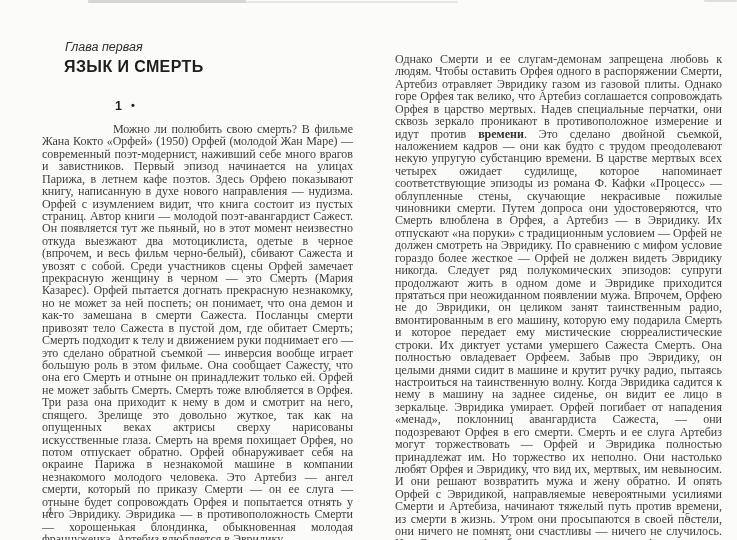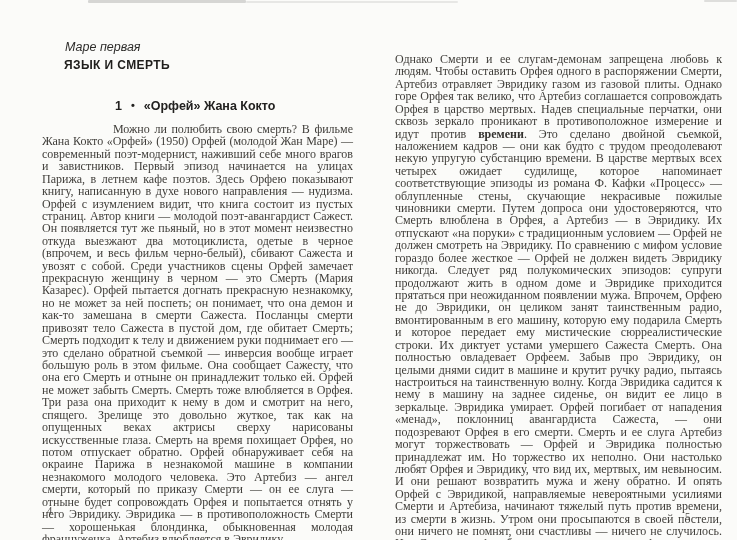--- a/index.html
+++ b/index.html
@@ -18,21 +18,21 @@
   .edge-c { left: 704px; top: 0; width: 33px;  height: 2px; background: #dededc; filter: blur(0.5px); }
 
   .chapter-label {
     position: absolute; left: 65px; top: 40px;
     font-family: "Liberation Sans", "DejaVu Sans", sans-serif;
     font-style: italic; font-size: 12.5px; color: #2e2d2b;
   }
   .chapter-title {
     position: absolute; left: 64px; top: 58px;
     font-family: "Liberation Sans", "DejaVu Sans", sans-serif;
-    font-weight: bold; font-size: 12px; letter-spacing: 0.4px; color: #1f1e1c;
+    font-weight: bold; font-size: 16px; letter-spacing: 0.4px; color: #1f1e1c;
   }
   .section-heading {
     position: absolute; left: 115px; top: 99px;
     font-family: "Liberation Sans", "DejaVu Sans", sans-serif;
     font-weight: bold; font-size: 12.5px; color: #222120;
     display: flex; align-items: baseline;
   }
   .section-heading .num { margin-right: 9px; }
   .section-heading .bullet { margin-right: 9px; font-size: 11px; position: relative; top: -1px; }
 
@@ -58,28 +58,27 @@
 </head>
 <body>
 
 <div class="spread">
 
   <div class="scan-edge edge-a"></div>
   <div class="scan-edge edge-b"></div>
   <div class="scan-edge edge-c"></div>
 
   <div>
-    <div class="chapter-label">Маре первая</div>
+    <div class="chapter-label">Глава первая</div>
 
     <div class="chapter-title">ЯЗЫК И СМЕРТЬ</div>
 
     <div class="section-heading">
       <span class="num">1</span>
       <span class="bullet">•</span>
-      <span>«Орфей» Жана Кокто</span>
     </div>
 
     <p class="body-col left-body">Можно ли полюбить свою смерть? В фильме Жана Кокто «Орфей» (1950) Орфей (молодой Жан Маре) — современный поэт-модернист, наживший себе много врагов и завистников. Первый эпизод начинается на улицах Парижа, в летнем кафе поэтов. Здесь Орфею показывают книгу, написанную в духе нового направления — нудизма. Орфей с изумлением видит, что книга состоит из пустых страниц. Автор книги — молодой поэт-авангардист Сажест. Он появляется тут же пьяный, но в этот момент неизвестно откуда выезжают два мотоциклиста, одетые в черное (впрочем, и весь фильм черно-белый), сбивают Сажеста и увозят с собой. Среди участников сцены Орфей замечает прекрасную женщину в черном — это Смерть (Мария Казарес). Орфей пытается догнать прекрасную незнакомку, но не может за ней поспеть; он понимает, что она демон и как-то замешана в смерти Сажеста. Посланцы смерти привозят тело Сажеста в пустой дом, где обитает Смерть; Смерть подходит к телу и движением руки поднимает его — это сделано обратной съемкой — инверсия вообще играет большую роль в этом фильме. Она сообщает Сажесту, что она его Смерть и отныне он принадлежит только ей. Орфей не может забыть Смерть. Смерть тоже влюбляется в Орфея. Три раза она приходит к нему в дом и смотрит на него, спящего. Зрелище это довольно жуткое, так как на опущенных веках актрисы сверху нарисованы искусственные глаза. Смерть на время похищает Орфея, но потом отпускает обратно. Орфей обнаруживает себя на окраине Парижа в незнакомой машине в компании незнакомого молодого человека. Это Артебиз — ангел смерти, который по приказу Смерти — он ее слуга — отныне будет сопровождать Орфея и попытается отнять у него Эвридику. Эвридика — в противоположность Смерти — хорошенькая блондинка, обыкновенная молодая француженка. Артебиз влюбляется в Эвридику.</p>
 
     <div class="page-num page-num-left">4</div>
   </div>
 
   <div>
     <p class="body-col right-body"><span>Однако Смерти и ее слугам-демонам запрещена любовь к людям. Чтобы оставить Орфея одного в распоряжении Смерти, Артебиз отравляет Эвридику газом из газовой плиты. Однако горе Орфея так велико, что Артебиз соглашается сопровождать Орфея в царство мертвых. Надев специальные перчатки, они сквозь зеркало проникают в противоположное измерение и идут против </span><b>времени</b><span>. Это сделано двойной съемкой, наложением кадров — они как будто с трудом преодолевают некую упругую субстанцию времени. В царстве мертвых всех четырех ожидает судилище, которое напоминает соответствующие эпизоды из романа Ф. Кафки «Процесс» — облупленные стены, скучающие некрасивые пожилые чиновники смерти. Путем допроса они удостоверяются, что Смерть влюблена в Орфея, а Артебиз — в Эвридику. Их отпускают «на поруки» с традиционным условием — Орфей не должен смотреть на Эвридику. По сравнению с мифом условие гораздо более жесткое — Орфей не должен видеть Эвридику никогда. Следует ряд полукомических эпизодов: супруги продолжают жить в одном доме и Эвридике приходится прятаться при неожиданном появлении мужа. Впрочем, Орфею не до Эвридики, он целиком занят таинственным радио, вмонтированным в его машину, которую ему подарила Смерть и которое передает ему мистические сюрреалистические строки. Их диктует устами умершего Сажеста Смерть. Она полностью овладевает Орфеем. Забыв про Эвридику, он целыми днями сидит в машине и крутит ручку радио, пытаясь настроиться на таинственную волну. Когда Эвридика садится к нему в машину на заднее сиденье, он видит ее лицо в зеркальце. Эвридика умирает. Орфей погибает от нападения «менад», поклонниц авангардиста Сажеста, — они подозревают Орфея в его смерти. Смерть и ее слуга Артебиз могут торжествовать — Орфей и Эвридика полностью принадлежат им. Но торжество их неполно. Они настолько любят Орфея и Эвридику, что вид их, мертвых, им невыносим. И они решают возвратить мужа и жену обратно. И опять Орфей с Эвридикой, направляемые невероятными усилиями Смерти и Артебиза, начинают тяжелый путь против времени, из смерти в жизнь. Утром они просыпаются в своей постели, они ничего не помнят, они счастливы — ничего не случилось. Но Смерть и Артебиза уводят стражники Аида — они нарушили самый страшный</span></p>
 

